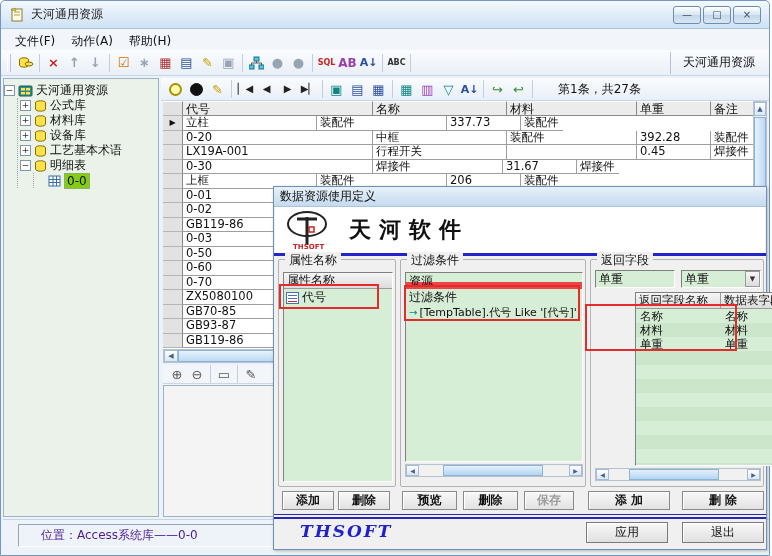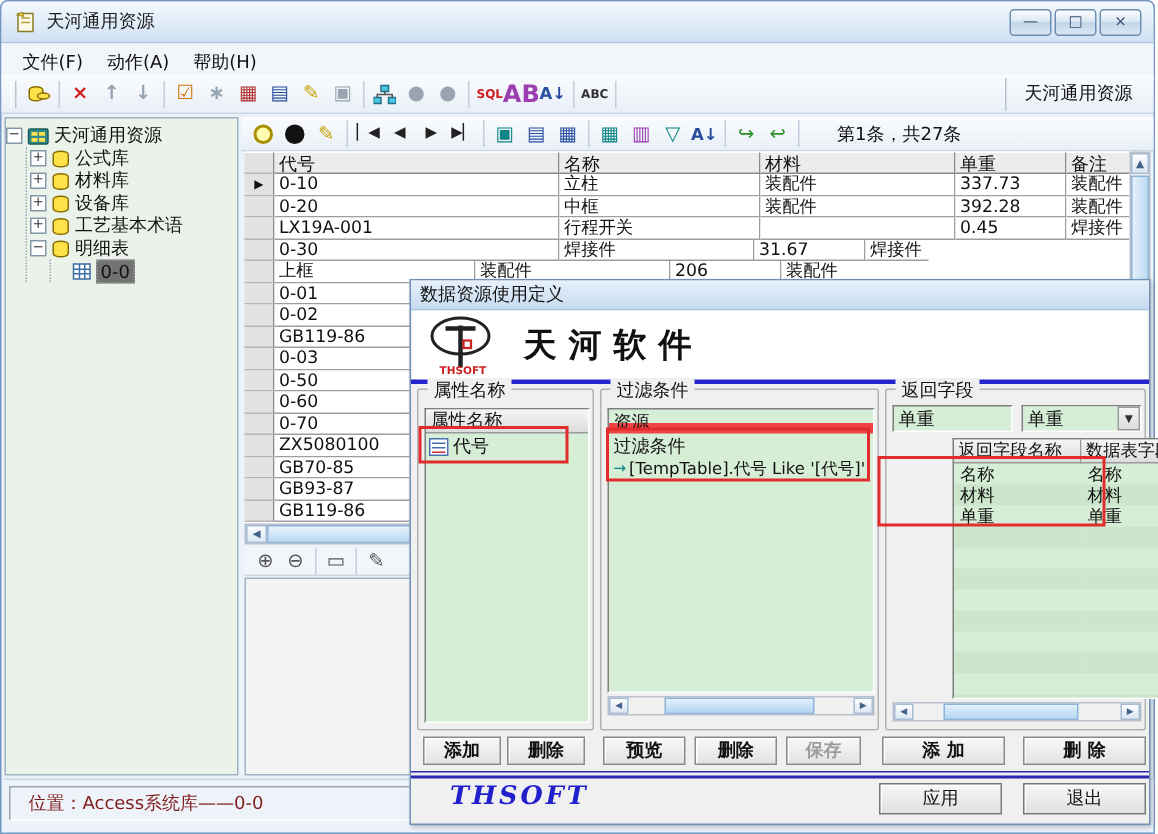--- a/index.html
+++ b/index.html
@@ -38,21 +38,21 @@
   .tb-right-label { margin-left:auto; height:22px; display:flex; align-items:center;
                     border-left:1px solid #b6c2d2; padding:0 12px; }
 
   
   .treepanel { position:absolute; left:2px; top:77px; width:156px; height:439px;
                background:#eaf2ea; border:1px solid #9fb2c4; overflow:hidden; padding-top:4px; }
   .trow { display:flex; align-items:center; height:15px; gap:3px; white-space:nowrap; }
   .expander { width:11px; height:11px; min-width:11px; background:#fff; border:1px solid #8396a8;
               display:flex; align-items:center; justify-content:center; font-size:9px; line-height:1; color:#333; }
   .tree-children { margin-left:13px; border-left:1px dotted #9aa6b2; padding-left:2px; }
-  .tree-leaf-label { background:#737373; border:1px dotted #9a9a9a; padding:0 2px; }
+  .tree-leaf-label { background:#84cc16; border:1px dotted #9a9a9a; padding:0 2px; }
   .ticon { display:inline-flex; }
 
   
   .navbar { position:absolute; left:160px; top:77px; width:608px; height:23px;
             background:linear-gradient(#fafcfe,#e9eff7); border-bottom:1px solid #c9d5e4;
             display:flex; align-items:center; padding:0 4px; }
   .circ-o { width:13px; height:13px; border-radius:50%; background:#ffffb0; border:2px solid #a89000; }
   .circ-f { width:13px; height:13px; border-radius:50%; background:#111; border:1px solid #111; }
   .navglyph { font-size:10px; color:#222; font-weight:bold; }
   .recinfo { margin-left:22px; }
@@ -85,23 +85,23 @@
   
   .zoombar { position:absolute; left:162px; top:364px; width:180px; height:19px;
              background:#f2f5fa; border-bottom:1px solid #cdd6e2; display:flex; align-items:center; padding:0 4px; }
   .zicon { width:20px; height:17px; display:flex; align-items:center; justify-content:center; font-size:13px; color:#555; }
   .preview { position:absolute; left:162px; top:384px; width:604px; height:132px;
              background:#f4f4f4; border:1px solid #9fb2c4; }
 
   
   .statusbar { position:absolute; left:2px; top:518px; width:766px; height:31px;
                background:#eef3fa; border-top:1px solid #c9d5e4; display:flex; align-items:center; }
-  .statuspanel { margin-left:3px; width:338px; height:23px; border:1px solid;
+  .statuspanel { margin-left:15px; width:338px; height:23px; border:1px solid;
                  border-color:#9aa6b4 #fff #fff #9aa6b4; display:flex; align-items:center;
-                 padding:0 12px; color:#7f1d1d; }
+                 padding:0 22px; color:#4c1d95; }
 
   
   .dialog { position:absolute; left:272px; top:185px; width:494px; height:364px; z-index:20;
             background:#f0f0f0; border:1px solid #6e8fb6; box-shadow:1px 1px 3px rgba(0,0,0,.25); }
   .dlg-title { position:absolute; left:0; top:0; width:492px; height:20px;
                background:linear-gradient(#e7f1fb,#c6daef); border-bottom:1px solid #a9c4e0;
                display:flex; align-items:center; padding:0 6px; font-size:12px; }
   .dlg-logo-row { position:absolute; left:1px; top:20px; width:490px; height:46px; background:#fff;
                   display:flex; align-items:center; }
   .brandname { font-size:22px; font-weight:bold; letter-spacing:8px; margin-left:14px; color:#111; }
@@ -206,21 +206,21 @@
           <rect x="5" y="1" width="5" height="4" fill="#49c8e0" stroke="#20708a"></rect>
           <rect x="0" y="9" width="5" height="4" fill="#49c8e0" stroke="#20708a"></rect>
           <rect x="10" y="9" width="5" height="4" fill="#49c8e0" stroke="#20708a"></rect>
           <path d="M7.5 5v2M2.5 9V7h10v2" fill="none" stroke="#555"></path>
         </svg>
       </span>
     <span class="icon20 gray">●</span>
     <span class="icon20 gray">●</span>
     <div class="tbsep"></div>
     <span class="icon20 red txticon">SQL</span>
-    <span class="icon20 purple txticon" style="font-size:16px">AB</span>
+    <span class="icon20 purple txticon" style="font-size:12px">AB</span>
     <span class="icon20 navy txticon" style="font-size:11px">A↓</span>
     <div class="tbsep"></div>
     <span class="icon20 dark txticon">ABC</span>
     <div class="tbsep"></div>
     <div class="tb-right-label">天河通用资源</div>
   </div>
 
   <div class="treepanel">
     <div class="trow">
       <span class="expander">−</span>
@@ -337,21 +337,20 @@
       <div class="gind hcell"></div>
       <div class="hcell c0">代号</div>
       <div class="hcell c1">名称</div>
       <div class="hcell c2">材料</div>
       <div class="hcell c3">单重</div>
       <div class="hcell c4">备注</div>
     </div>
     <div>
         <div class="grow">
           <div class="gind">▶</div>
-          <div class="gcell c0">0-10</div>
           <div class="gcell c1">立柱</div>
           <div class="gcell c2">装配件</div>
           <div class="gcell c3">337.73</div>
           <div class="gcell c4">装配件</div>
         </div>
         <div class="grow">
           <div class="gind"></div>
           <div class="gcell c0">0-20</div>
           <div class="gcell c1">中框</div>
           <div class="gcell c2">装配件</div>

